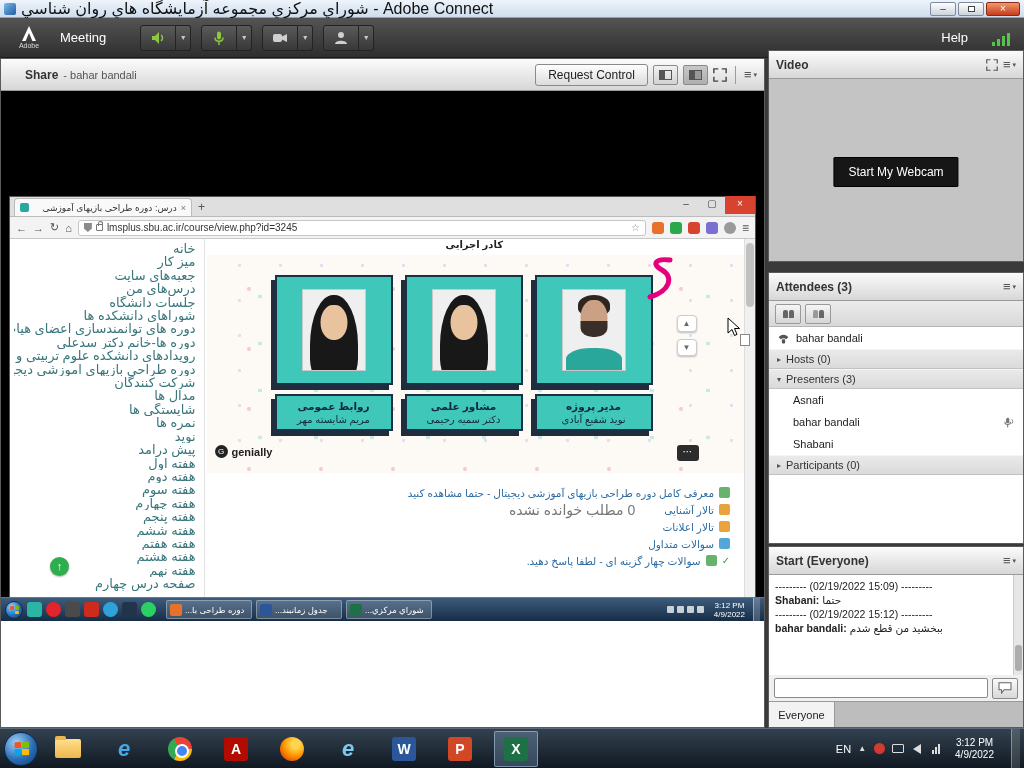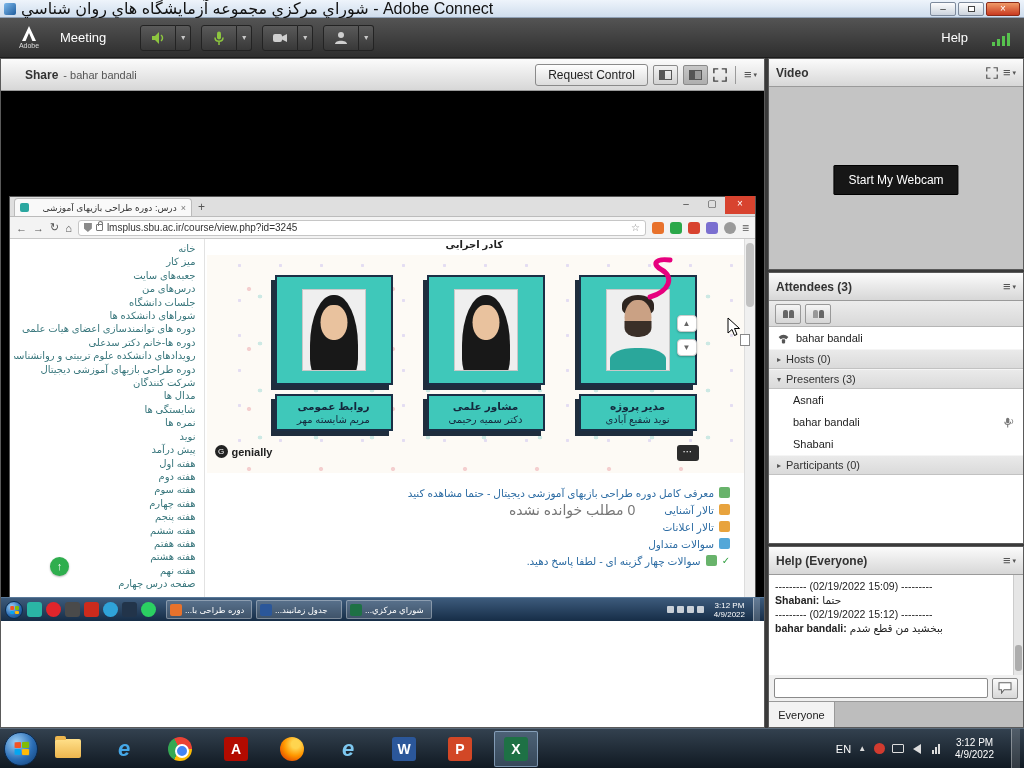--- a/index.html
+++ b/index.html
@@ -72,30 +72,30 @@
   .lock { width:7px; height:7px; border:1px solid #777; border-radius:1px; position:relative; }
   .lock::before { content:""; position:absolute; left:1px; top:-4px; width:3px; height:4px; border:1px solid #777; border-bottom:none; border-radius:3px 3px 0 0; }
   .url-text { font-size:10px; color:#333; flex:1; white-space:nowrap; overflow:hidden; }
   .star { font-size:10px; color:#888; }
   .ext { width:12px; height:12px; border-radius:3px; }
   .prof-ico { width:12px; height:12px; border-radius:50%; background:#9a9a9a; position:relative; }
   .ham { font-size:12px; color:#555; }
 
   .bcontent { position:relative; height:358px; display:flex; background:#fff; overflow:hidden; }
   .lms-sidebar { width:195px; height:100%; border-right:1px solid #e2e2e2; padding:3px 8px 0 4px; direction:rtl; overflow:hidden; }
-  .side-item { font-size:10px; line-height:13.4px; color:#38767c; white-space:nowrap; overflow:hidden; }
+  .side-item { font-size:13px; line-height:13.4px; color:#38767c; white-space:nowrap; overflow:hidden; }
   .lms-main { position:relative; width:541px; height:100%; }
   .page-scroll { width:11px; height:100%; background:#f0f0f0; border-left:1px solid #ddd; position:relative; }
   .page-thumb { position:absolute; left:1px; top:4px; width:8px; height:64px; background:#c1c1c1; border-radius:4px; }
   .lms-heading { position:absolute; top:0; left:0; width:100%; text-align:center; font-size:10px; font-weight:bold; color:#222; direction:rtl; }
 
   .gen-canvas { position:absolute; left:2px; top:16px; width:537px; height:218px; background-color:#fdfaf5;
     background-image:radial-gradient(#f4cfcf 2px,transparent 2.6px),radial-gradient(#cde9e4 2px,transparent 2.6px),radial-gradient(#e4ddf2 1.5px,transparent 2px);
     background-size:72px 60px,56px 47px,41px 35px; background-position:6px 4px,25px 18px,12px 28px; }
-  .cards-row { position:absolute; left:68px; top:20px; display:flex; gap:34px; }
+  .cards-row { position:absolute; left:68px; top:20px; display:flex; gap:12px; }
   .card { width:118px; }
   .photo-box { height:110px; background:#3fc8ba; border:2px solid #1b2f45; box-shadow:-4px 5px 0 #1f2d3d; }
   .port { width:64px; height:82px; background:#efefef; border:1px solid #c9c9c9; margin:12px auto 0; position:relative; overflow:hidden; }
   .port .veil { position:absolute; left:7px; right:7px; top:5px; bottom:-16px; background:#181818; border-radius:48% 48% 40% 40%/55% 55% 30% 30%; }
   .port .face { position:absolute; left:50%; top:15px; transform:translateX(-50%); width:27px; height:35px; background:#e9c29e; border-radius:50%/55%; }
   .port.m .shirt { position:absolute; left:3px; right:3px; bottom:-2px; height:24px; background:#2aa79b; border-radius:45% 45% 0 0; }
   .port.m .hair { position:absolute; left:15px; right:15px; top:5px; height:20px; background:#2e2520; border-radius:50% 50% 30% 30%; }
   .port.m .face { background:#caa184; top:10px; }
   .port.m .beard { position:absolute; left:50%; top:31px; transform:translateX(-50%); width:27px; height:16px; background:#3a2f28; border-radius:0 0 45% 45%/0 0 60% 60%; }
   .label-box { margin-top:9px; background:#3fc8ba; border:2px solid #1b2f45; box-shadow:-4px 5px 0 #1f2d3d; padding:4px 2px; text-align:center; direction:rtl; }
@@ -136,21 +136,21 @@
   .stb-btn:nth-of-type(1) .bico { background:#e8722c; }
   .stb-btn:nth-of-type(2) .bico { background:#2b579a; }
   .stb-btn:nth-of-type(3) .bico { background:#1e7145; }
   .stb-label { font-size:8.5px; color:#fff; direction:rtl; white-space:nowrap; overflow:hidden; }
   .stb-tray { display:flex; align-items:center; gap:3px; margin-right:2px; }
   .stb-tray i { width:7px; height:7px; background:rgba(255,255,255,.75); border-radius:1px; display:block; }
   .stb-clock { text-align:center; color:#fff; font-size:8px; line-height:9px; padding:0 4px; }
   .stb-sliver { width:7px; height:24px; background:rgba(255,255,255,.2); border-left:1px solid rgba(255,255,255,.4); }
 
   
-  #video-pod { left:768px; top:58px; width:256px; height:212px; }
+  #video-pod { left:768px; top:50px; width:256px; height:212px; }
   #video-body { position:relative; height:182px; background:#c4c4c4; }
   .webcam-btn { position:absolute; left:50%; top:78px; transform:translateX(-50%); background:#161616; color:#fff; font-size:12px; padding:7px 14px; border-radius:1px; white-space:nowrap; border:1px solid #000; }
 
   #attendees-pod { left:768px; top:272px; width:256px; height:272px; }
   .att-toolbar { height:26px; background:linear-gradient(#ececec,#d8d8d8); border-bottom:1px solid #b5b5b5; display:flex; align-items:center; padding:0 6px; gap:4px; }
   .att-tool-btn { width:26px; height:20px; background:linear-gradient(#f5f5f5,#d5d5d5); border:1px solid #999; border-radius:2px; display:flex; align-items:center; justify-content:center; gap:1px; }
   .ppl-glyph { width:5px; height:8px; background:#666; border-radius:2px 2px 0 0; }
   .att-row { height:22px; display:flex; align-items:center; gap:6px; padding:0 8px; background:#fff; font-size:11px; color:#222; }
   .att-row.member { padding-left:24px; }
   .att-group { height:20px; display:flex; align-items:center; gap:5px; padding:0 8px; background:linear-gradient(#eaeaea,#dadada); border-top:1px solid #f5f5f5; border-bottom:1px solid #c2c2c2; font-size:11px; color:#333; }
@@ -612,21 +612,21 @@
       <span>Shabani</span>
     </div>
     <div class="att-group">
       <span class="tri">▸</span>
       <span>Participants (0)</span>
     </div>
   </div>
 
   <div id="chat-pod" class="abs pod">
     <div class="pod-header">
-      <span class="pod-title">Help (Everyone)</span>
+      <span class="pod-title">Start (Everyone)</span>
       <span class="hspacer"></span>
       <span class="pod-menu">
           <span class="bars">≡</span>
           <span class="caret">▾</span>
         </span>
     </div>
     <div id="chat-msgs">
 
       <div class="chat-scroll">
           <div class="chat-thumb"></div>

